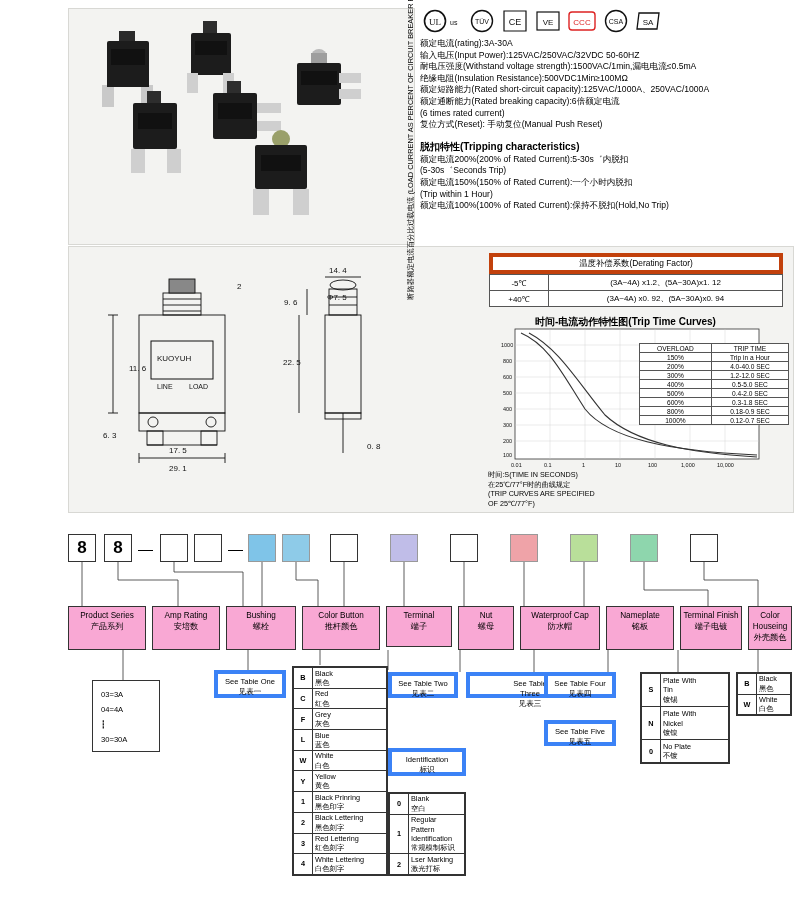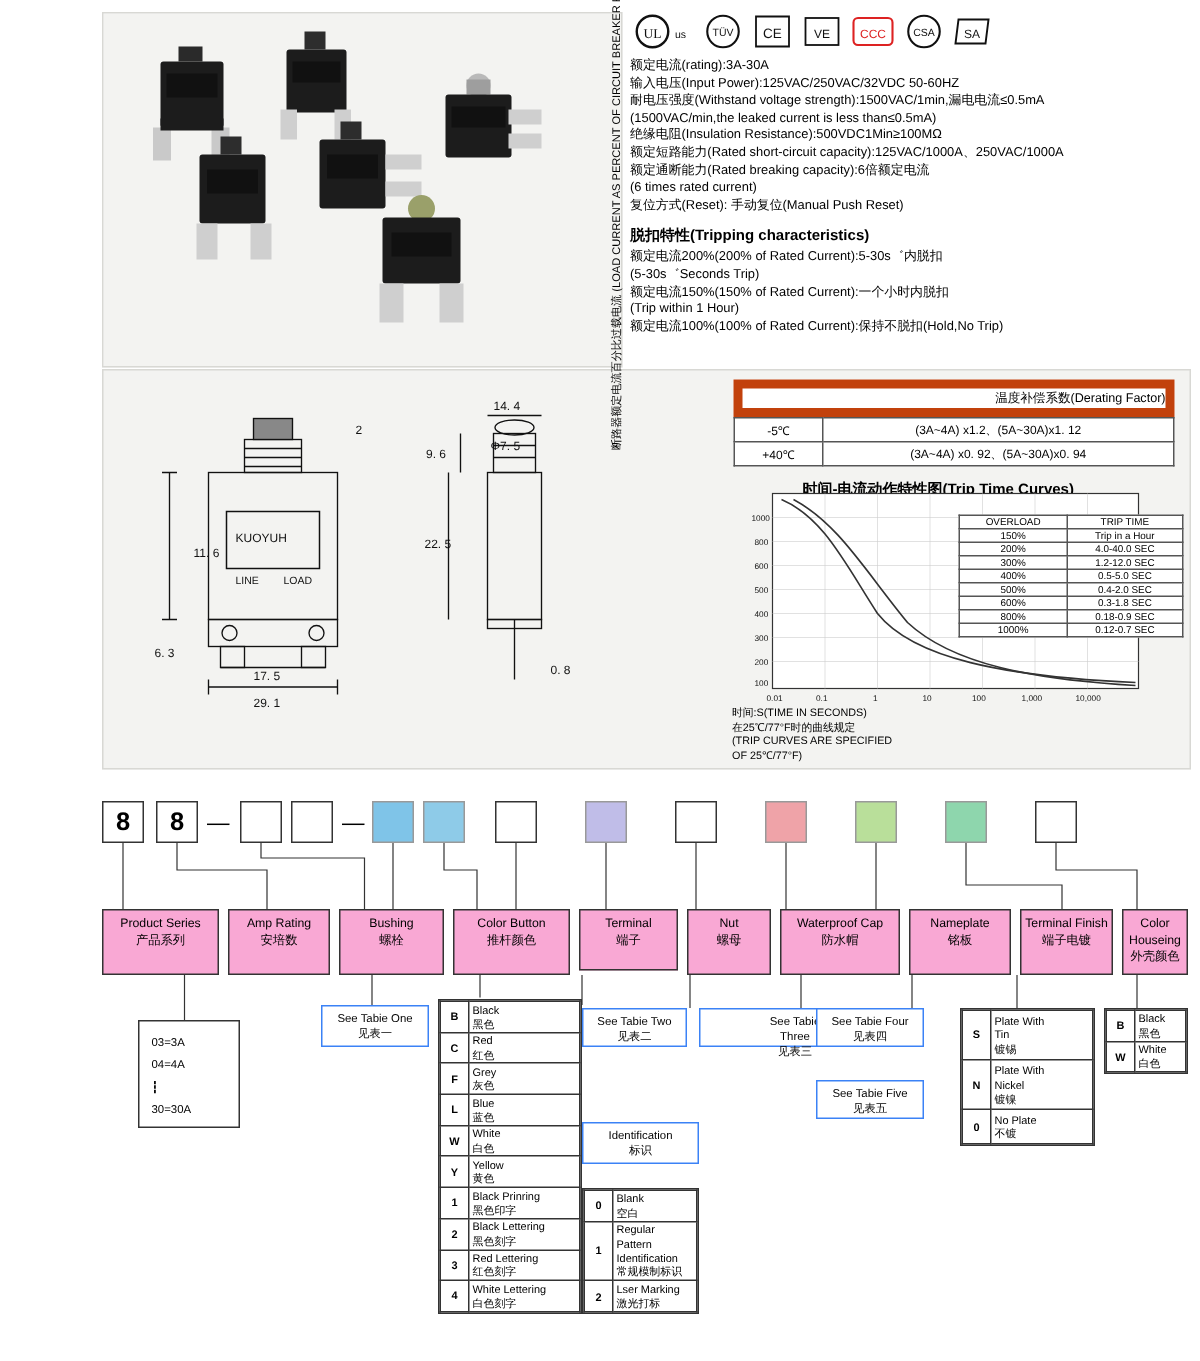--- a/index.html
+++ b/index.html
@@ -20,41 +20,41 @@
   .cert-ul{width:40px;height:22px;border:0;display:flex;align-items:center;}
 
   .spec-line{font-size:8.6px;line-height:11.6px;white-space:pre-wrap;}
   .trip-title{margin-top:9px;font-size:10px;font-weight:bold;line-height:14px;}
   .trip-line{font-size:8.6px;line-height:11.6px;}
 
   
   .mid{position:absolute;left:68px;top:246px;width:724px;height:265px;background:#f3f3f1;border:1px solid #d8d8d4;}
   .drawing{position:absolute;left:8px;top:6px;width:400px;height:250px;}
   .derating{position:absolute;left:420px;top:6px;width:294px;}
-  .derate-title{text-align:right;font-size:8.4px;border:6px solid #c2410c;padding:1px 0;background:#fff;}
+  .derate-title{text-align:center;font-size:8.4px;border:4px solid #c2410c;padding:1px 0;background:#fff;}
   table.derate{border-collapse:collapse;width:100%;background:#fff;}
   table.derate td{border:1px solid #555;font-size:8px;padding:2px 3px;text-align:center;}
   table.derate td.k{width:52px;}
   .curve-title{margin-top:8px;font-size:10px;font-weight:bold;text-align:left;padding-left:46px;}
   .curvebox{position:absolute;left:420px;top:76px;width:300px;height:175px;}
   .ovl{position:absolute;right:0px;top:20px;width:150px;background:#fff;}
   table.ovl-t{border-collapse:collapse;width:100%;}
   table.ovl-t td,table.ovl-t th{border:1px solid #555;font-size:6.6px;padding:0.5px 2px;text-align:center;font-weight:normal;}
   .vert-label{position:absolute;left:406px;top:300px;transform:rotate(-90deg);transform-origin:left top;font-size:7.4px;white-space:nowrap;}
   .axis-note{position:absolute;left:488px;top:470px;font-size:7.2px;line-height:9.5px;}
 
   
   .bottom{position:absolute;left:68px;top:520px;width:724px;height:380px;background:#fff;}
   .codebox{position:absolute;border:1px solid #333;box-sizing:border-box;}
   .codebox.filled{border:1px solid #999;}
   .digit{font-size:17px;font-weight:bold;text-align:center;line-height:26px;}
   .dash{position:absolute;font-size:15px;}
   .catbox{position:absolute;border:1px solid #333;box-sizing:border-box;text-align:center;font-size:8.2px;line-height:11px;padding-top:3px;background:#f9a8d4;}
   .optbox{position:absolute;border:1px solid #333;box-sizing:border-box;background:#fff;font-size:7.6px;}
-  .note{position:absolute;border:1px solid #3b82f6;box-sizing:border-box;background:#fff;font-size:7.6px;text-align:center;padding:3px 2px;line-height:10px;}
+  .note{position:absolute;border:4px solid #3b82f6;box-sizing:border-box;background:#fff;font-size:7.6px;text-align:center;padding:3px 2px;line-height:10px;}
   table.opt{border-collapse:collapse;width:100%;height:100%;}
   table.opt td{border:1px solid #333;font-size:7.3px;padding:0px 2px;line-height:9.3px;}
   table.opt td.key{width:14px;text-align:center;font-weight:bold;}
 </style>
 </head>
 <body>
 
 <div class="sheet">
 
   <div class="top">
@@ -160,21 +160,20 @@
           <svg width="26" height="24" viewBox="0 0 26 24">
               <path d="M3 4 L23 4 L21 20 L1 20 Z" fill="none" stroke="#111" stroke-width="1.3"></path>
               <text x="12" y="16" font-size="8" text-anchor="middle" fill="#111" font-family="Liberation Sans, sans-serif">SA</text>
             </svg>
         </span>
       </div>
 
       <div class="spec-line">额定电流(rating):3A-30A</div>
       <div class="spec-line">输入电压(Input Power):125VAC/250VAC/32VDC 50-60HZ</div>
       <div class="spec-line">耐电压强度(Withstand voltage strength):1500VAC/1min,漏电电流≤0.5mA</div>
-      <div class="spec-line">(1500VAC/min,the leaked current is less than≤0.5mA)</div>
       <div class="spec-line">绝缘电阻(Insulation Resistance):500VDC1Min≥100MΩ</div>
       <div class="spec-line">额定短路能力(Rated short-circuit capacity):125VAC/1000A、250VAC/1000A</div>
       <div class="spec-line">额定通断能力(Rated breaking capacity):6倍额定电流</div>
       <div class="spec-line">(6 times rated current)</div>
       <div class="spec-line">复位方式(Reset): 手动复位(Manual Push Reset)</div>
 
       <div class="trip-title">脱扣特性(Tripping characteristics)</div>
       <div class="trip-line">额定电流200%(200% of Rated Current):5-30s゛内脱扣</div>
       <div class="trip-line">(5-30s゛Seconds Trip)</div>
       <div class="trip-line">额定电流150%(150% of Rated Current):一个小时内脱扣</div>

